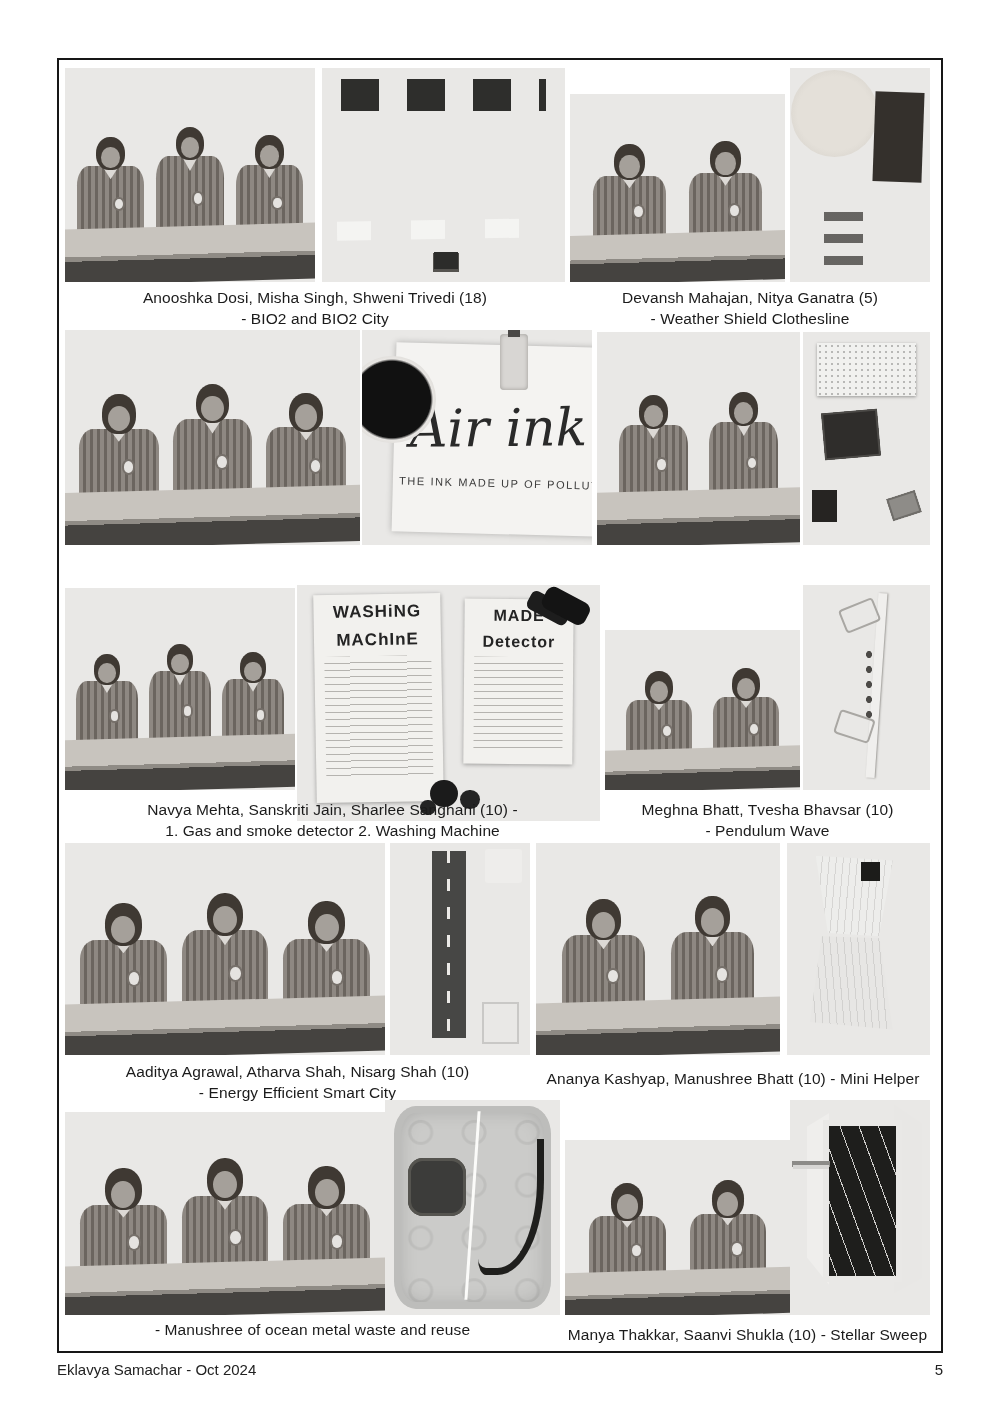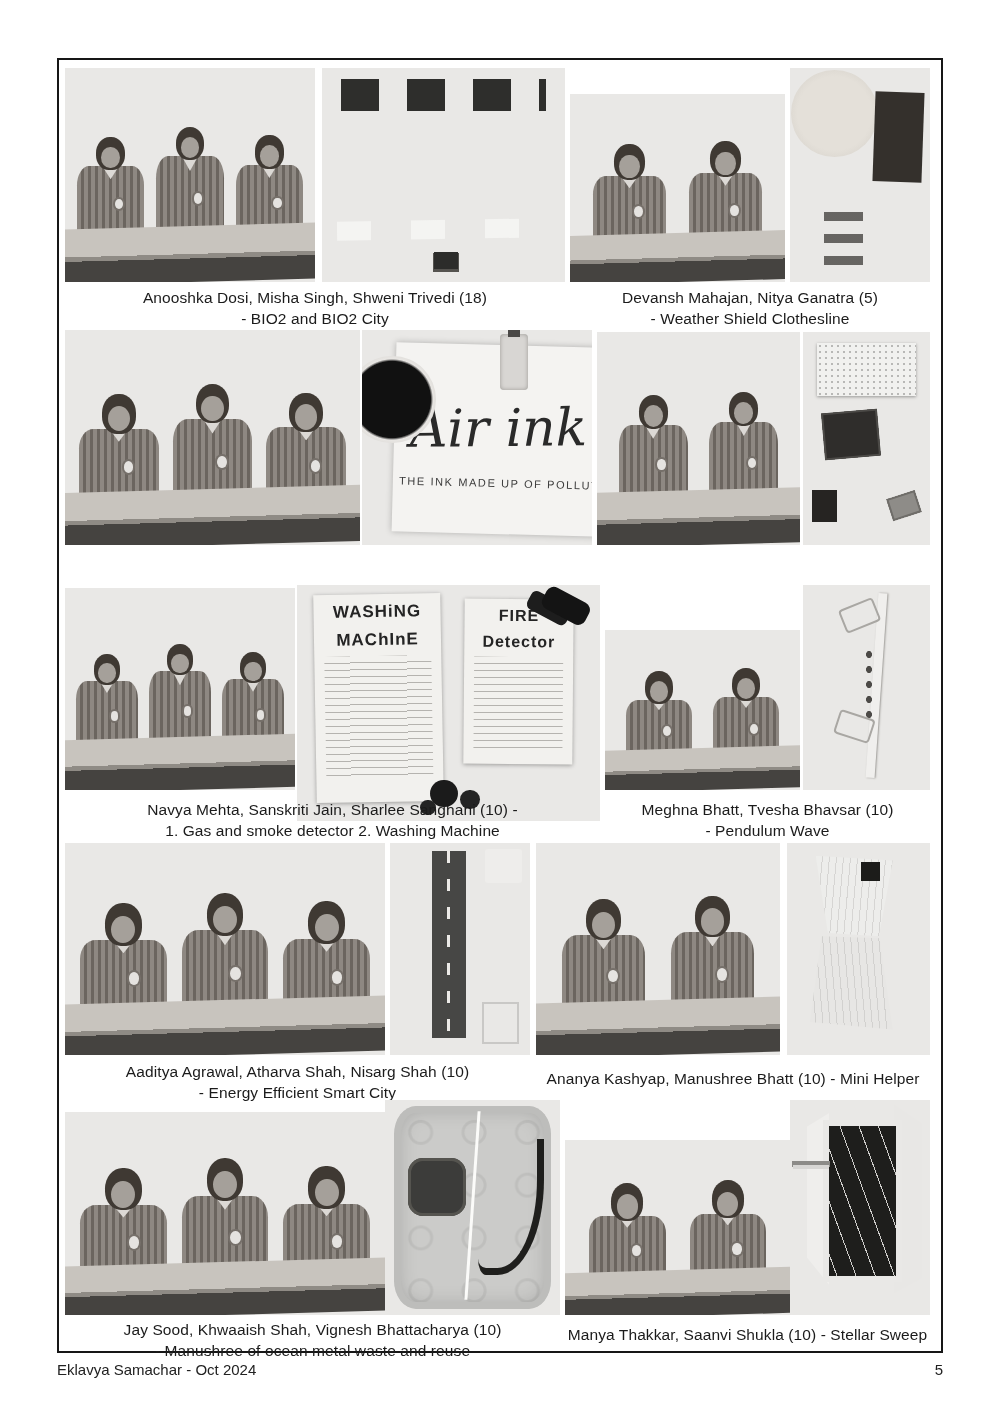--- a/index.html
+++ b/index.html
@@ -259,21 +259,21 @@
       </div>
     <div class="desk"></div>
   </figure>
   <figure class="photo ph-posters speckle" style="left:297px;top:585px;width:303px;height:236px">
     <div class="poster poster-washing">
       <div class="ptitle">WASHiNG</div>
       <div class="ptitle">MAChInE</div>
       <div class="plines"></div>
     </div>
     <div class="poster poster-fire">
-      <div class="ptitle">FIRE</div>
+      <div class="ptitle">MADE</div>
       <div class="ptitle">Detector</div>
       <div class="plines"></div>
     </div>
     <div class="poster-marker"></div>
     <div class="poster-sensor"></div>
   </figure>
   <figure class="photo" style="left:605px;top:630px;width:195px;height:160px">
     <div class="people-strip two">
         <div class="person">
           <div class="head"></div>
@@ -386,21 +386,20 @@
       </div>
     <div class="desk"></div>
   </figure>
   <figure class="photo ph-stellar" style="left:790px;top:1100px;width:140px;height:215px">
     <div class="stellar-flap-l"></div>
     <div class="stellar-flap-r"></div>
     <div class="stellar-box"></div>
     <div class="stellar-rod"></div>
   </figure>
   <figcaption class="caption" style="left:65px;top:1319px;width:495px">
-    <div>Jay Sood, Khwaaish Shah, Vignesh Bhattacharya (10)</div>
     <div>- Manushree of ocean metal waste and reuse</div>
   </figcaption>
   <figcaption class="caption" style="left:565px;top:1324px;width:365px">
     <div>Manya Thakkar, Saanvi Shukla (10) - Stellar Sweep</div>
     <div></div>
   </figcaption>
 
   <div class="footer-left">Eklavya Samachar - Oct 2024</div>
   <div class="footer-page">5</div>
 </div>

